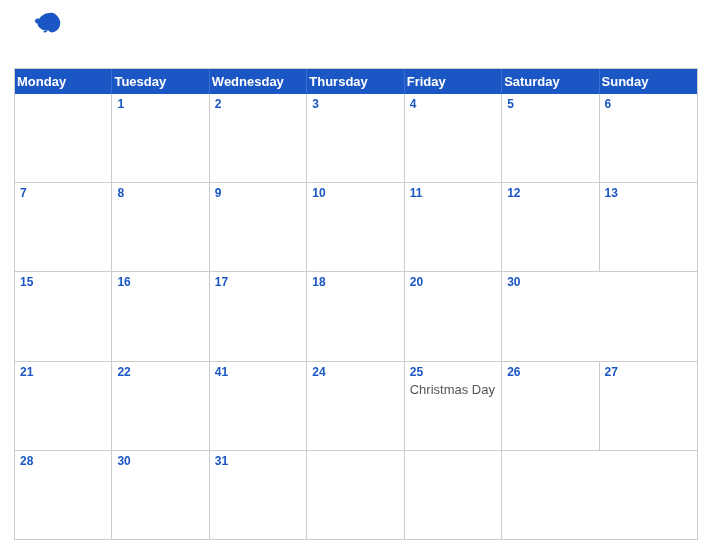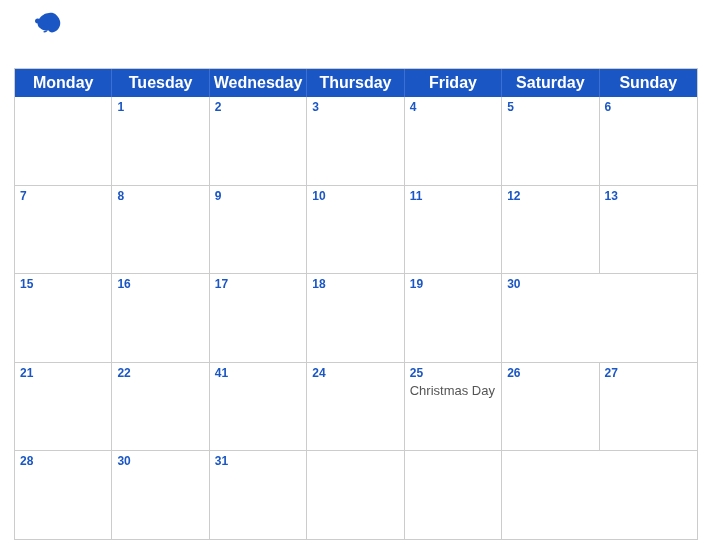--- a/index.html
+++ b/index.html
@@ -72,22 +72,22 @@
       flex-direction: column;
       border: 1px solid #ccc;
     }
     .day-headers {
       display: grid;
       grid-template-columns: repeat(7, 1fr);
       background: #1a56c4;
     }
     .day-header {
       color: #fff;
-      text-align: center;
-      font-size: 16px;
+      text-align: left;
+      font-size: 13px;
       font-weight: bold;
       padding: 5px 2px;
       border-right: 1px solid #3a70d4;
     }
     .day-header:last-child {
       border-right: none;
     }
     .weeks {
       flex: 1;
       display: flex;
@@ -216,21 +216,21 @@
           <div class="day-cell">
             <span class="day-number">16</span>
           </div>
           <div class="day-cell">
             <span class="day-number">17</span>
           </div>
           <div class="day-cell">
             <span class="day-number">18</span>
           </div>
           <div class="day-cell">
-            <span class="day-number">19</span>
+            <span class="day-number">20</span>
           </div>
           <div class="day-cell">
             <span class="day-number">30</span>
           </div>
         </div>
         <div class="week-row">
           <div class="day-cell">
             <span class="day-number">21</span>
           </div>
           <div class="day-cell">

